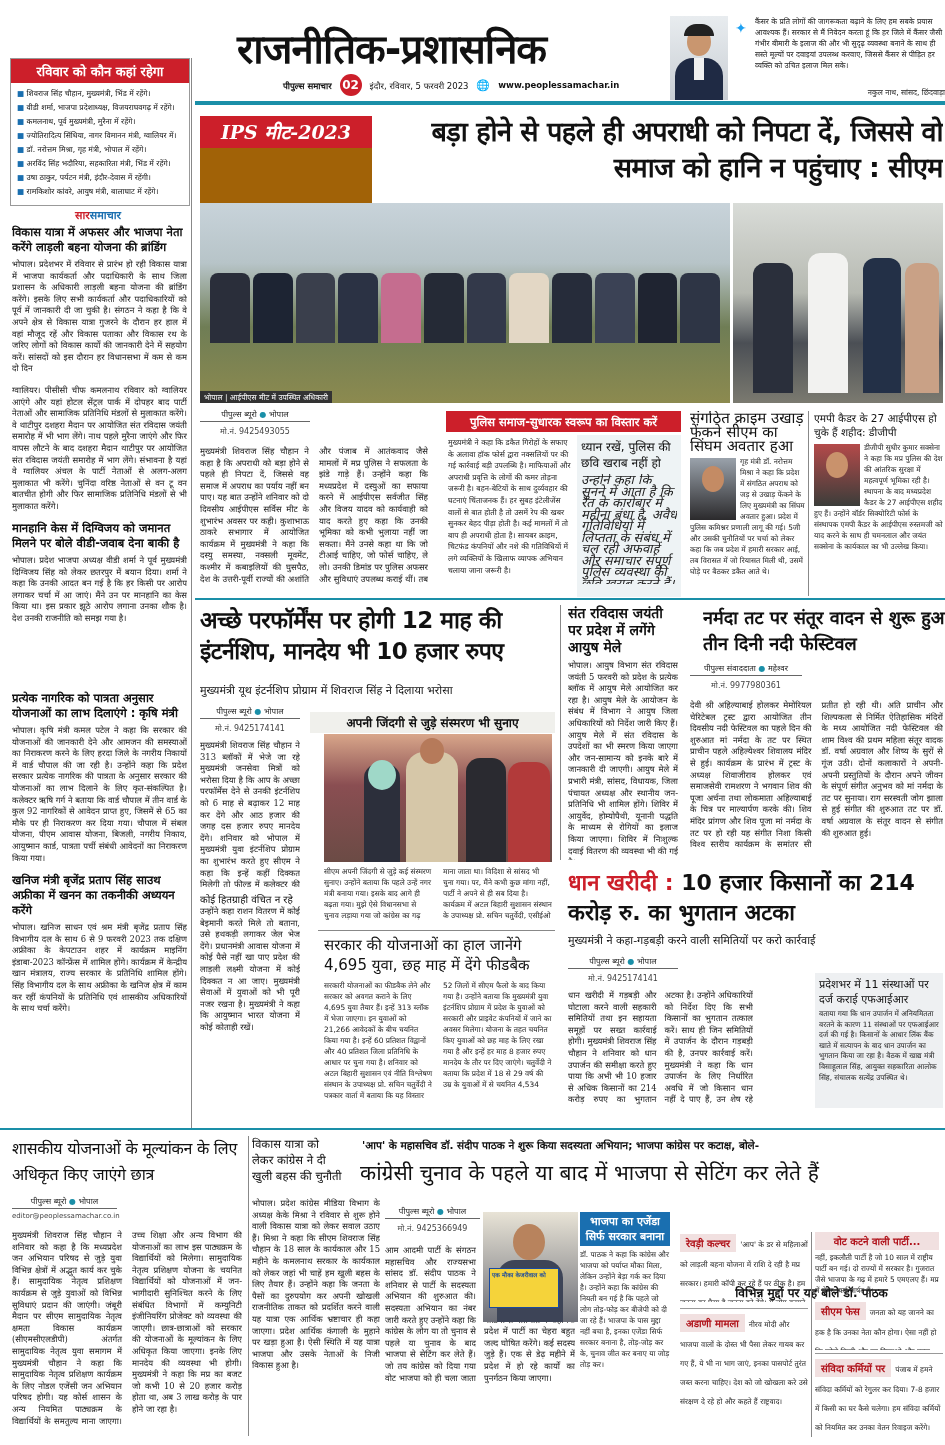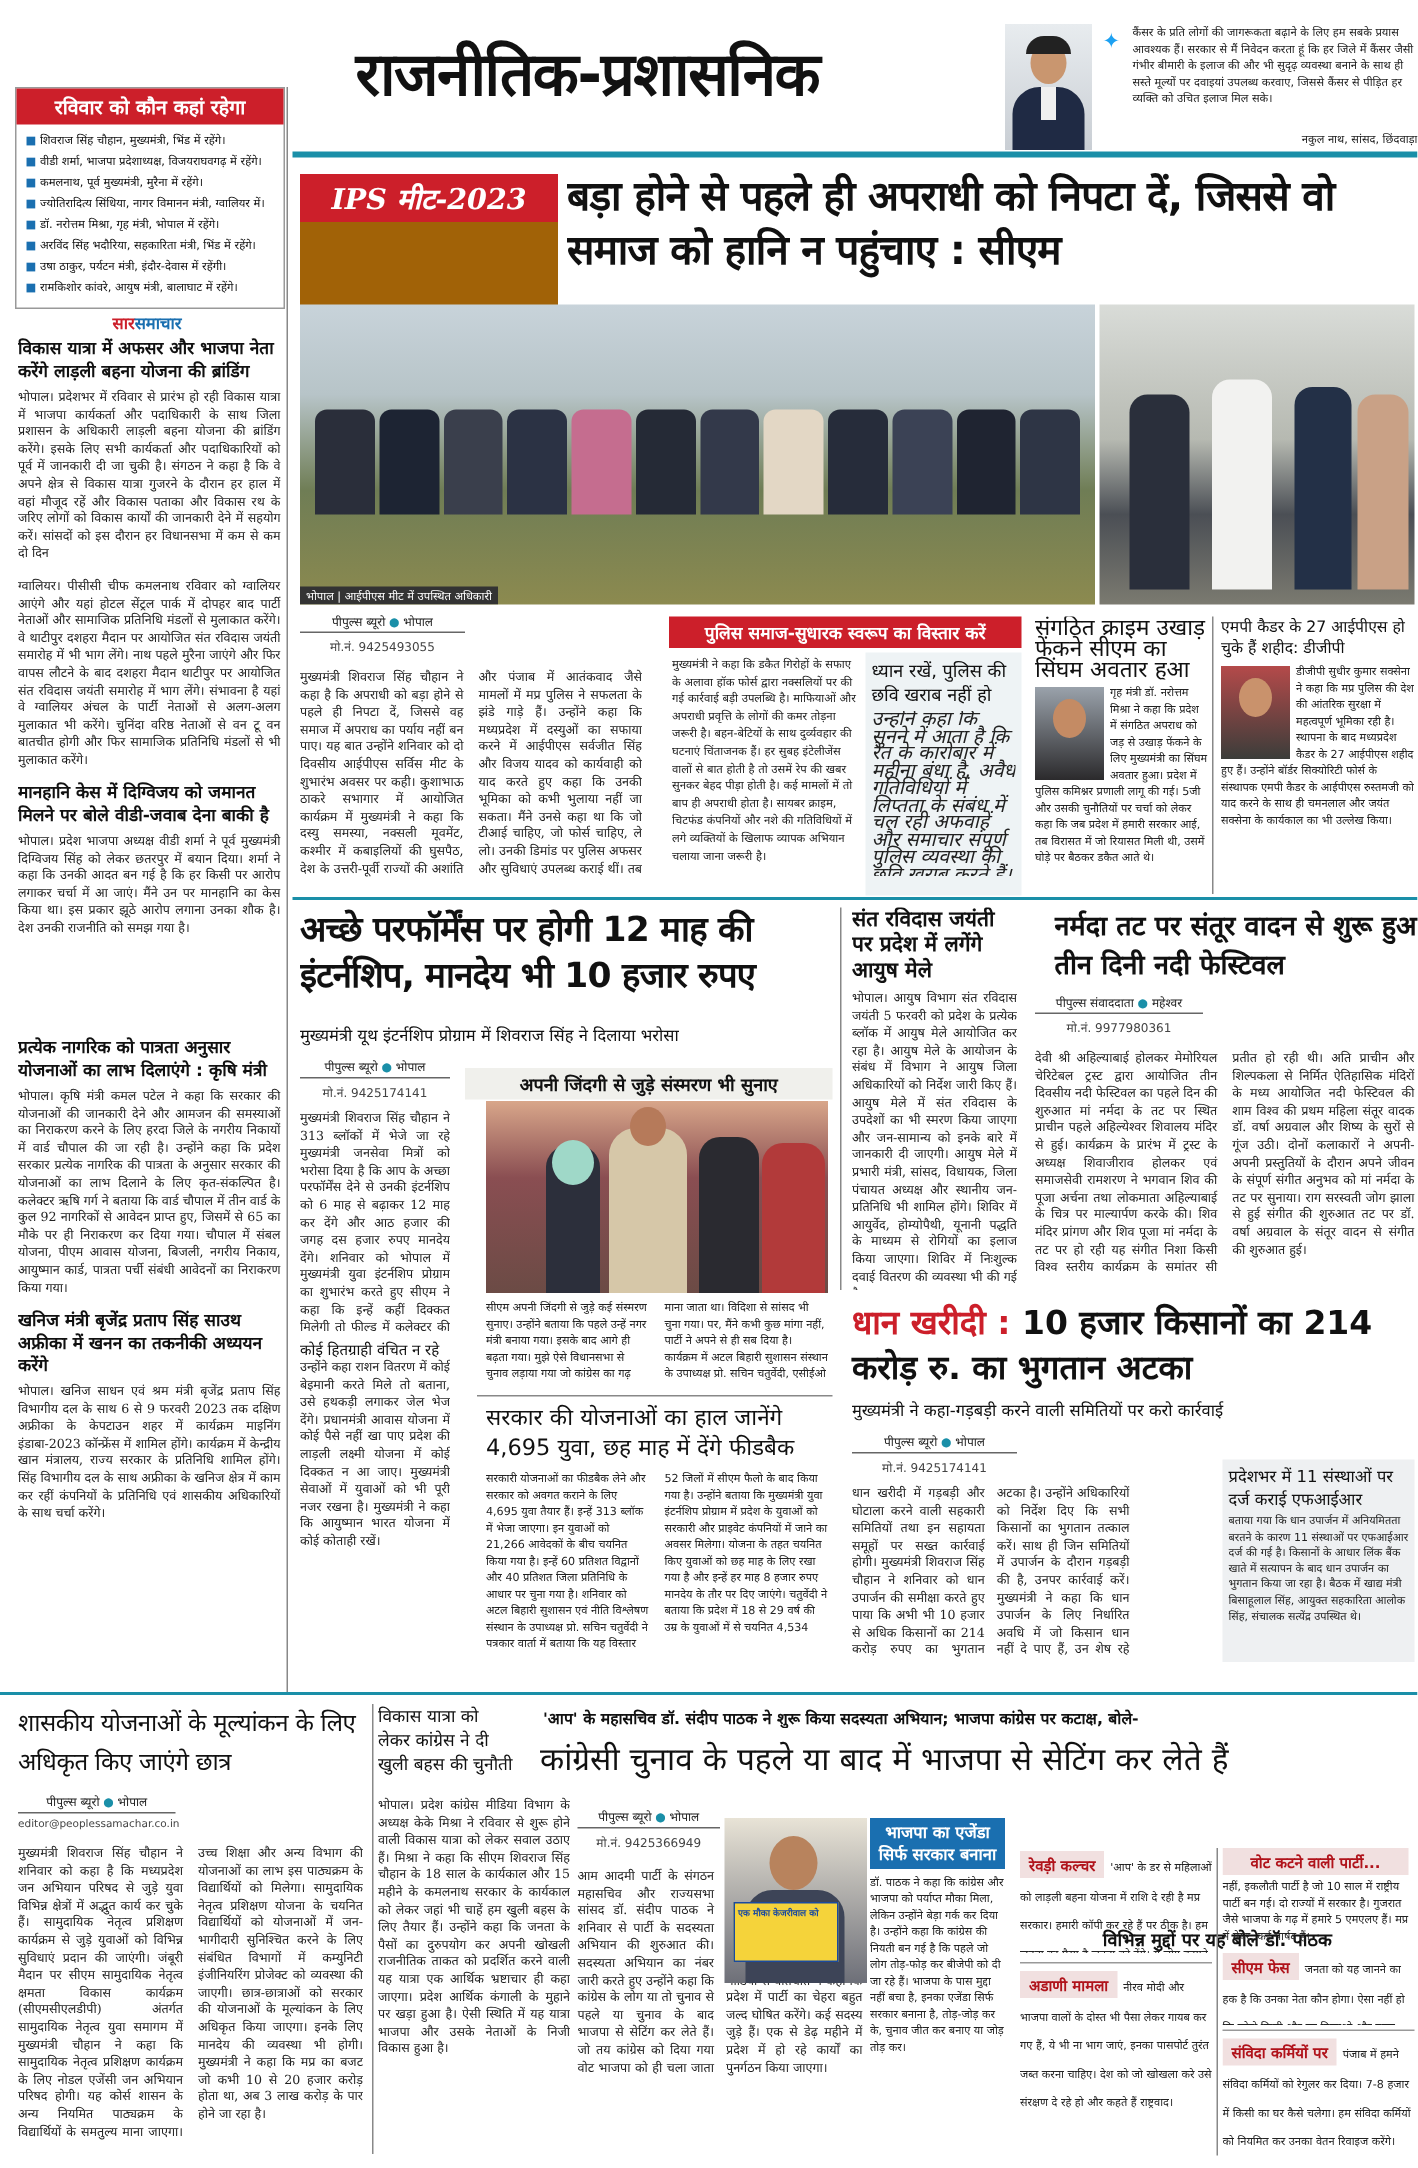--- a/index.html
+++ b/index.html
@@ -16,20 +16,27 @@
   .caption{font-size:7.5px;background:#333;color:#fff;padding:1px 4px}
   .vline{background:#888;width:1px}
   .tag-red{background:#cc1f2a;color:#fff;font-weight:bold;text-align:center}
   .mini-tag{display:inline-block;background:#f1e0e0;color:#b0131b;font-weight:bold;font-size:10px;padding:2px 6px;margin-right:4px}
 </style>
 </head>
 <body>
 
 <div class="abs" style="left:195px;top:0;width:750px;height:110px;">
   <div class="abs" style="left:42px;top:20px;font-size:40px;font-weight:bold;letter-spacing:-1px;color:#111;">राजनीतिक-प्रशासनिक</div>
+  <div class="abs" style="left:88px;top:74px;display:flex;align-items:center;gap:8px;font-size:8.5px;">
+    <span style="font-weight:bold;">पीपुल्स समाचार</span>
+    <span style="display:inline-block;width:22px;height:22px;border-radius:50%;background:#cc1f2a;color:#fff;font-weight:bold;font-size:12px;text-align:center;line-height:22px;">02</span>
+    <span>इंदौर, रविवार, 5 फरवरी 2023</span>
+    <span style="font-size:11px;">🌐</span>
+    <span style="font-weight:bold;">www.peoplessamachar.in</span>
+  </div>
 
   <div class="abs" style="left:475px;top:16px;width:58px;height:84px;background:linear-gradient(#e8ecef,#c9ced4);overflow:hidden;">
     <div style="position:absolute;left:17px;top:12px;width:24px;height:28px;border-radius:50%;background:#c9966f;"></div>
     <div style="position:absolute;left:14px;top:8px;width:30px;height:12px;border-radius:12px 12px 0 0;background:#222;"></div>
     <div style="position:absolute;left:5px;top:42px;width:48px;height:50px;border-radius:18px 18px 0 0;background:#1f2a44;"></div>
     <div style="position:absolute;left:24px;top:42px;width:10px;height:22px;background:#f0f0f0;"></div>
   </div>
   <div class="abs" style="left:540px;top:20px;color:#1da1f2;font-size:14px;">✦</div>
   <div class="abs" style="left:560px;top:16px;width:190px;font-size:7.5px;line-height:11px;color:#222;">कैंसर के प्रति लोगों की जागरूकता बढ़ाने के लिए हम सबके प्रयास आवश्यक हैं। सरकार से मैं निवेदन करता हूं कि हर जिले में कैंसर जैसी गंभीर बीमारी के इलाज की और भी सुदृढ़ व्यवस्था बनाने के साथ ही सस्ते मूल्यों पर दवाइयां उपलब्ध करवाए, जिससे कैंसर से पीड़ित हर व्यक्ति को उचित इलाज मिल सके।</div>
   <div class="abs" style="left:660px;top:87px;width:90px;font-size:7.5px;color:#222;text-align:right;">नकुल नाथ, सांसद, छिंदवाड़ा</div>
@@ -73,21 +80,21 @@
   </div>
   <div>
     <div class="hl" style="font-size:11.5px;line-height:15px;margin-bottom:4px;">खनिज मंत्री बृजेंद्र प्रताप सिंह साउथ अफ्रीका में खनन का तकनीकी अध्ययन करेंगे</div>
     <div class="body-text" style="height:128px;">भोपाल। खनिज साधन एवं श्रम मंत्री बृजेंद्र प्रताप सिंह विभागीय दल के साथ 6 से 9 फरवरी 2023 तक दक्षिण अफ्रीका के केपटाउन शहर में कार्यक्रम माइनिंग इंडाबा-2023 कॉन्फ्रेंस में शामिल होंगे। कार्यक्रम में केन्द्रीय खान मंत्रालय, राज्य सरकार के प्रतिनिधि शामिल होंगे। सिंह विभागीय दल के साथ अफ्रीका के खनिज क्षेत्र में काम कर रहीं कंपनियों के प्रतिनिधि एवं शासकीय अधिकारियों के साथ चर्चा करेंगे।</div>
   </div>
 </div>
 
 <div class="abs" style="left:200px;top:116px;width:172px;height:92px;background:#a16207;font-style:italic;">
   <div class="tag-red serif" style="font-size:19px;padding:3px 0;">IPS मीट-2023</div>
 </div>
-<div class="abs hl" style="left:378px;top:114px;width:565px;font-size:27px;line-height:36px;letter-spacing:-0.5px;">बड़ा होने से पहले ही अपराधी को निपटा दें, जिससे वो समाज को हानि न पहुंचाए : सीएम</div>
+<div class="abs hl" style="left:378px;top:114px;width:565px;font-size:27px;line-height:36px;letter-spacing:-0.5px;text-align:right;">बड़ा होने से पहले ही अपराधी को निपटा दें, जिससे वो समाज को हानि न पहुंचाए : सीएम</div>
 
 <div class="abs photo" style="left:200px;top:203px;width:530px;height:200px;background:linear-gradient(#c8d3da 0%,#b7c4c8 30%,#6f7d55 62%,#8c8a4f 100%);">
   <div style="position:absolute;left:10px;top:70px;width:510px;height:70px;display:flex;gap:3px;">
     <div style="flex:1;background:#2a2e3a;border-radius:8px 8px 0 0;"></div>
       <div style="flex:1;background:#1d2433;border-radius:8px 8px 0 0;"></div>
     <div style="flex:1;background:#3a3f4c;border-radius:8px 8px 0 0;"></div>
       <div style="flex:1;background:#2b3244;border-radius:8px 8px 0 0;"></div>
     <div style="flex:1;background:#c56d8f;border-radius:8px 8px 0 0;"></div>
       <div style="flex:1;background:#252a36;border-radius:8px 8px 0 0;"></div>
     <div style="flex:1;background:#33394a;border-radius:8px 8px 0 0;"></div>

